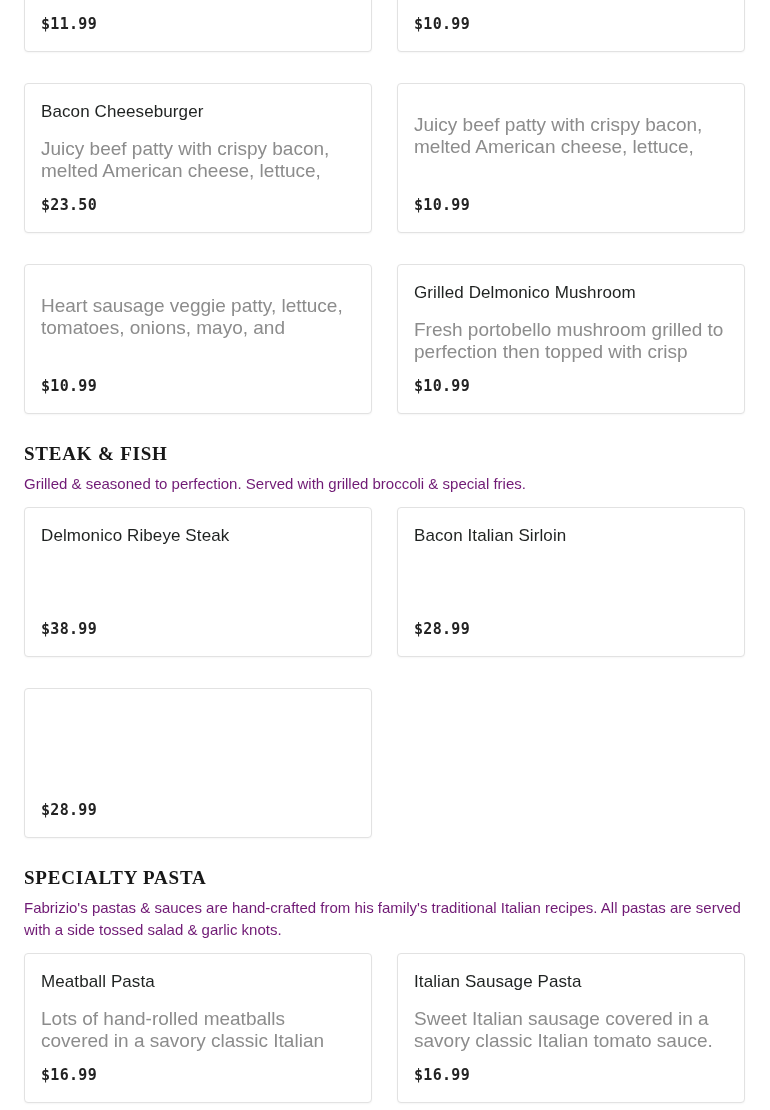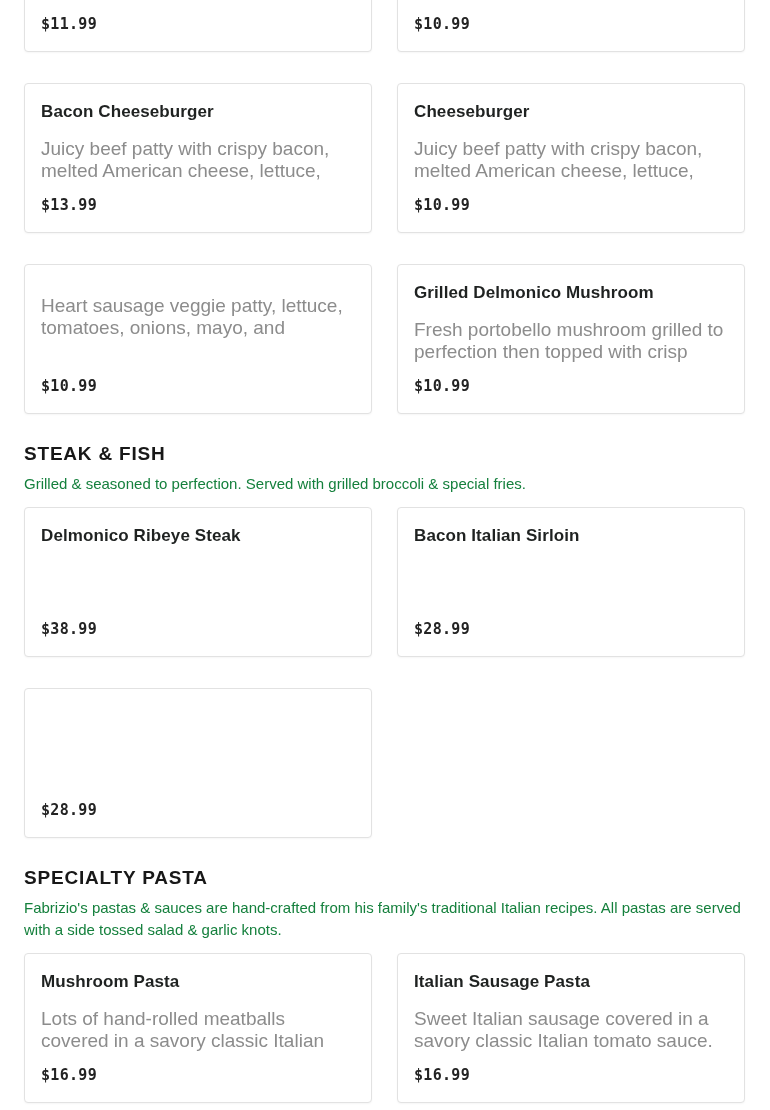--- a/index.html
+++ b/index.html
@@ -17,26 +17,27 @@
   .menu-section { margin-top: 28px; }
   .menu-section--clipped { margin-top: -98px; }
 
   .section-header {
     font-size: 19px;
     font-weight: 800;
     letter-spacing: 0.8px;
     line-height: 23px;
     color: #181818;
     text-transform: uppercase;
+    font-family: Liberation Serif, serif;
   }
   .section-desc {
     margin-top: 8px;
     font-size: 15px;
     line-height: 22px;
-    color: #15803d;
+    color: #701a75;
   }
 
   .grid {
     margin-top: 12px;
     display: flex;
     flex-wrap: wrap;
     gap: 31px 25px;
   }
   .menu-section--clipped .grid { margin-top: 0; }
 
@@ -46,21 +47,21 @@
     height: 150px;
     background: #ffffff;
     border: 1px solid #e2e2e2;
     border-radius: 4px;
     padding: 16px;
     box-shadow: 0 1px 2px rgba(0,0,0,0.04);
     cursor: pointer;
   }
   .card-title {
     font-size: 17px;
-    font-weight: 700;
+    font-weight: 400;
     line-height: 24px;
     letter-spacing: 0.1px;
     color: #1f2221;
   }
   .card-desc {
     margin-top: 14px;
     font-size: 19px;
     line-height: 22px;
     color: #8c8c8c;
     max-height: 44px;
@@ -94,25 +95,24 @@
 
         <article class="card">
           <h3 class="card-title"></h3>
           <p class="card-desc"></p>
           <div class="card-price">$10.99</div>
         </article>
 
         <article class="card">
           <h3 class="card-title">Bacon Cheeseburger</h3>
           <p class="card-desc">Juicy beef patty with crispy bacon, melted American cheese, lettuce, tomatoes, onions,…</p>
-          <div class="card-price">$13.99</div>
+          <div class="card-price">$23.50</div>
         </article>
 
         <article class="card">
-          <h3 class="card-title">Cheeseburger</h3>
           <p class="card-desc">Juicy beef patty with crispy bacon, melted American cheese, lettuce, tomatoes, onions,…</p>
           <div class="card-price">$10.99</div>
         </article>
 
         <article class="card">
           <p class="card-desc">Heart sausage veggie patty, lettuce, tomatoes, onions, mayo, and ketchup.</p>
           <div class="card-price">$10.99</div>
         </article>
 
         <article class="card">
@@ -148,21 +148,21 @@
 
       </div>
     </section>
 
     <section class="menu-section">
       <h2 class="section-header">SPECIALTY PASTA</h2>
       <p class="section-desc">Fabrizio's pastas &amp; sauces are hand-crafted from his family's traditional Italian recipes. All pastas are served with a side tossed salad &amp; garlic knots.</p>
       <div class="grid">
 
         <article class="card">
-          <h3 class="card-title">Mushroom Pasta</h3>
+          <h3 class="card-title">Meatball Pasta</h3>
           <p class="card-desc">Lots of hand-rolled meatballs covered in a savory classic Italian tomato then.</p>
           <div class="card-price">$16.99</div>
         </article>
 
         <article class="card">
           <h3 class="card-title">Italian Sausage Pasta</h3>
           <p class="card-desc">Sweet Italian sausage covered in a savory classic Italian tomato sauce.</p>
           <div class="card-price">$16.99</div>
         </article>
 

